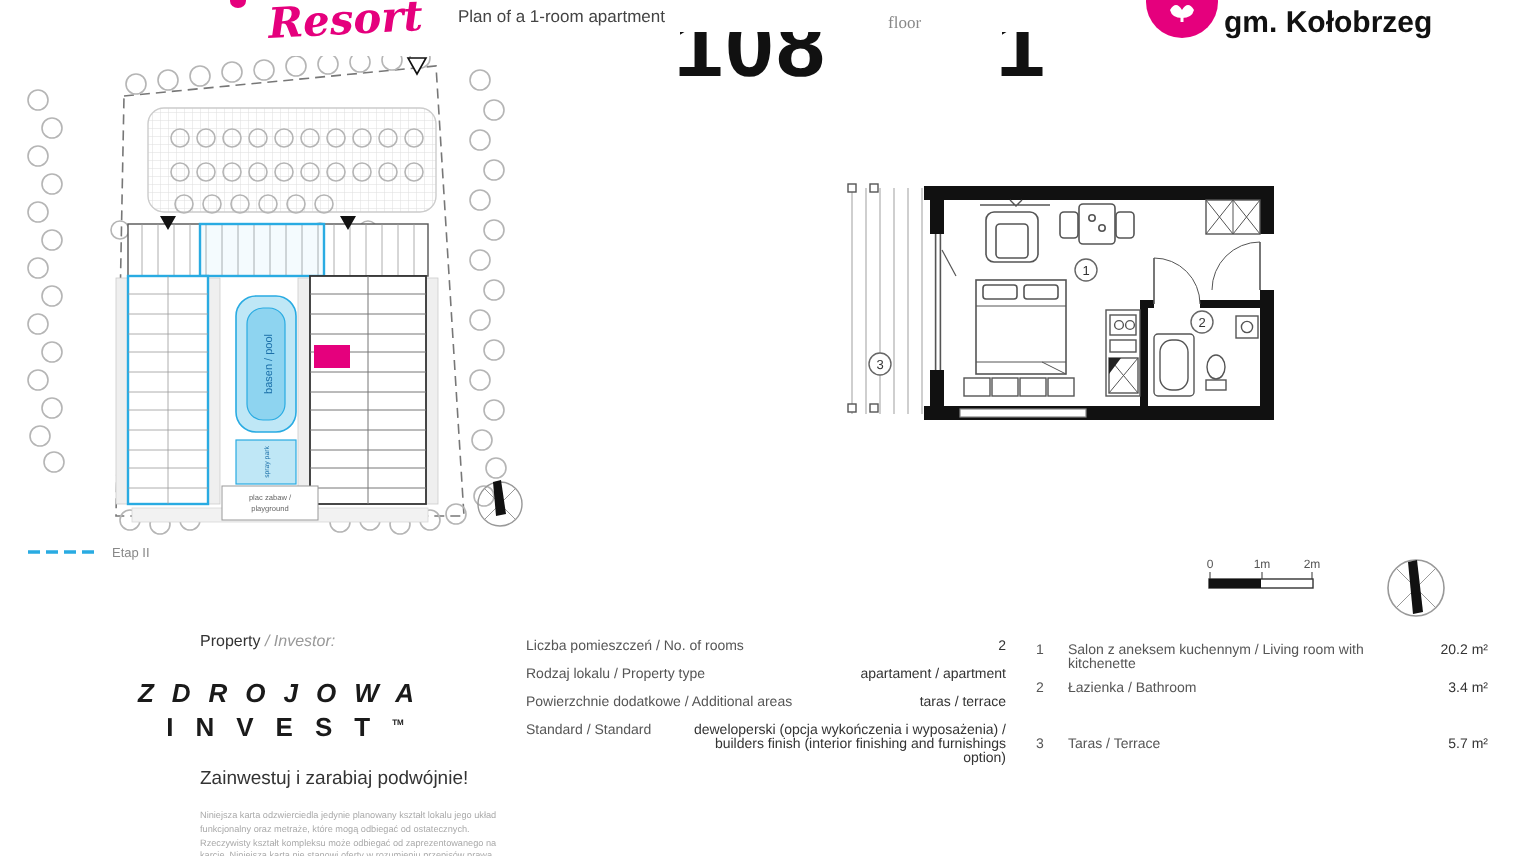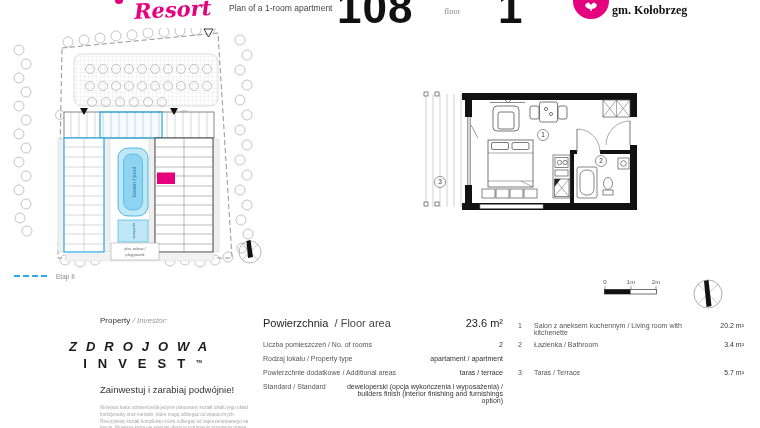--- a/index.html
+++ b/index.html
@@ -4,29 +4,29 @@
 <style>
   html,body{margin:0;padding:0;}
   body{width:760px;height:428px;overflow:hidden;background:#fff;
        font-family:"Liberation Sans",sans-serif;color:#222;position:relative;}
   .abs{position:absolute;}
   
   .hdr-resort{left:134px;top:-3px;font-family:"DejaVu Serif",serif;font-style:italic;
     font-weight:bold;font-size:21px;color:#e5007d;transform:rotate(-3deg);}
   .hdr-dot{left:115px;top:-3px;width:8px;height:7px;border-radius:50%;background:#e5007d;}
   .hdr-plan{left:229px;top:3px;font-size:8.5px;color:#444;}
-  .bignum{overflow:hidden;height:24px;top:0;}
+  .bignum{overflow:hidden;height:24px;top:16px;}
   .bignum span{display:block;font-size:44px;font-weight:bold;line-height:1;color:#111;
     transform:translateY(-14px);letter-spacing:1px;}
   .num108{left:337px;width:90px;}
   .num1{left:498px;width:30px;}
   .hdr-floor{left:444px;top:6px;font-size:8.5px;color:#888;font-family:Liberation Serif, serif;}
   .hdr-circle{left:573px;top:-17px;width:36px;height:36px;border-radius:50%;background:#e5007d;}
   .hdr-circle svg{position:absolute;left:0;top:0;}
-  .hdr-loc{left:612px;top:3px;font-size:12px;font-weight:bold;color:#111;font-family:Liberation Serif, serif;}
+  .hdr-loc{left:612px;top:3px;font-size:15px;font-weight:bold;color:#111;}
   
   .col{position:absolute;top:308px;}
   .inv-col{left:30px;width:222px;}
   .inv-label{font-size:8px;color:#333;margin:8px 0 0 70px;}
   .inv-label i{color:#999;}
   .logo{margin:14px 0 0 30px;width:165px;text-align:center;color:#1a1a1a;}
   .logo .l1{font-size:13px;font-weight:bold;letter-spacing:9px;font-style:italic;}
   .logo .l2{font-size:13px;font-weight:bold;letter-spacing:11px;margin-top:2px;}
   .logo sup{font-size:4px;letter-spacing:0;}
   .slogan{margin:12px 0 0 70px;font-size:9.5px;color:#333;line-height:1.55;}
@@ -361,25 +361,20 @@
   <div class="slogan">
     <div>Zainwestuj i zarabiaj podwójnie!</div>
   </div>
   <div class="disc">
     <p>Niniejsza karta odzwierciedla jedynie planowany kształt lokalu jego układ funkcjonalny oraz metraże, które mogą odbiegać od ostatecznych. Rzeczywisty kształt kompleksu może odbiegać od zaprezentowanego na karcie. Niniejsza karta nie stanowi oferty w rozumieniu przepisów prawa.</p>
 
   </div>
 </div>
 
 <div class="col fa-col">
-  <div class="sec-title">
-    <span><span>Powierzchnia</span>&nbsp;
-      <span class="en">/ Floor area</span></span>
-    <span>23.6 m²</span>
-  </div>
   <div class="fa-rows">
     <div class="fa-row">
       <span>Liczba pomieszczeń  / No. of rooms</span>
       <span class="val">2</span>
     </div>
     <div class="fa-row">
       <span>Rodzaj lokalu / Property type</span>
       <span class="val">apartament / apartment</span>
     </div>
     <div class="fa-row">

